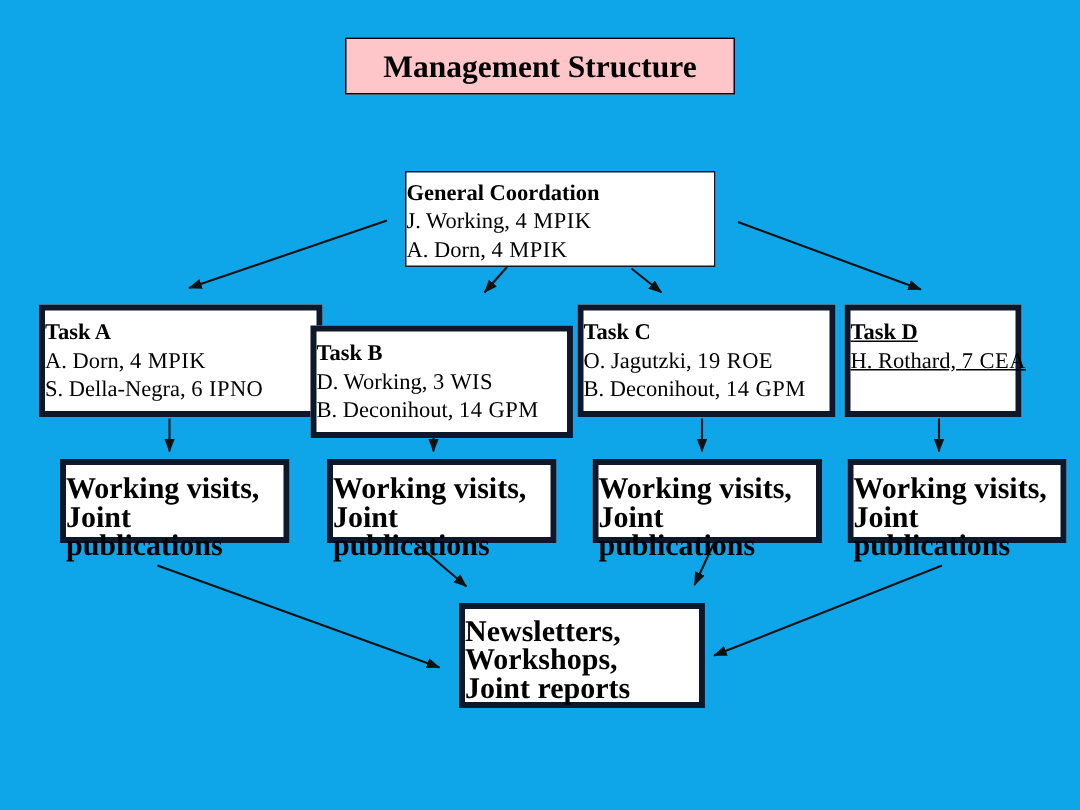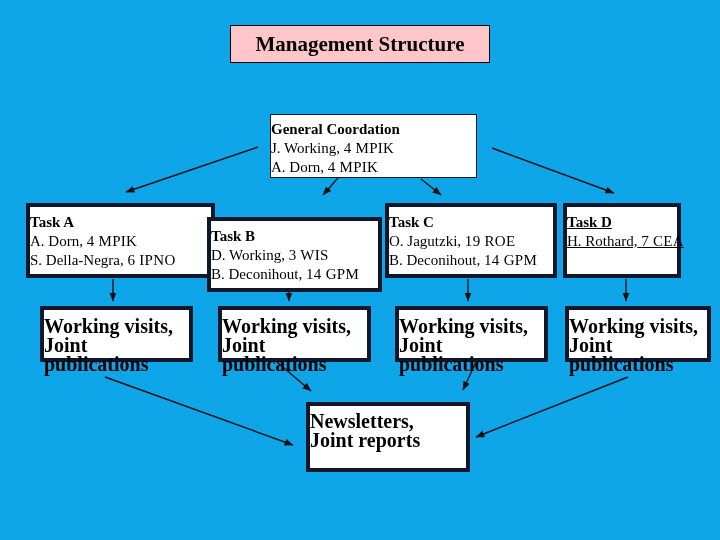--- a/index.html
+++ b/index.html
@@ -144,16 +144,17 @@
     <div class="bold-line">Working visits,</div>
     <div class="bold-line">Joint publications</div>
   </div>
   <div class="box work-box work-d">
     <div class="bold-line">Working visits,</div>
     <div class="bold-line">Joint publications</div>
   </div>
 
   <div class="box out-box">
     <div class="bold-line">Newsletters,</div>
+    <div class="bold-line">Workshops,</div>
     <div class="bold-line">Joint reports</div>
   </div>
 
 </div>
 
 </body></html>

